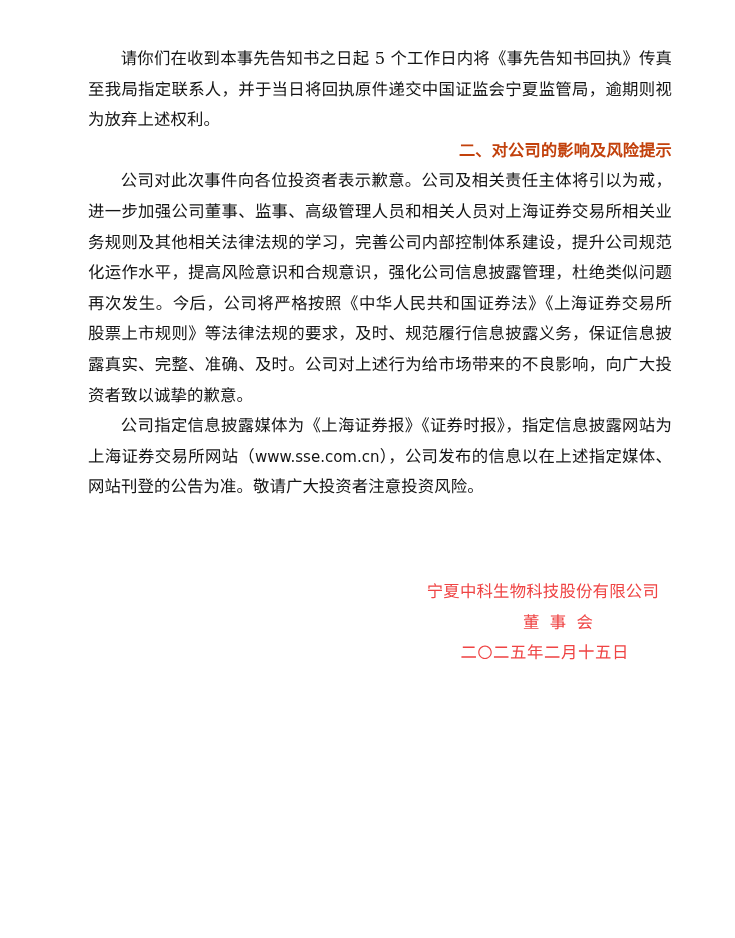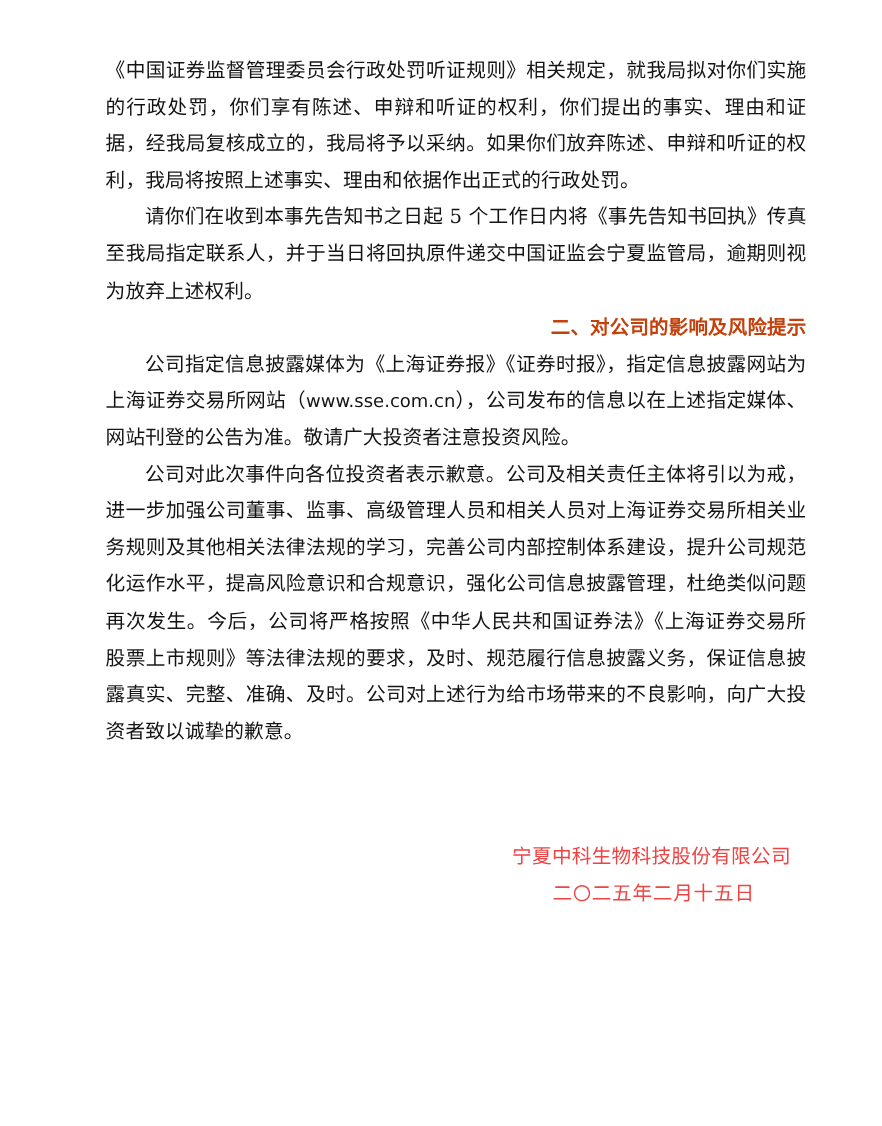--- a/index.html
+++ b/index.html
@@ -104,35 +104,35 @@
     font-family: "DejaVu Sans", "Liberation Sans", sans-serif;
     font-size: 15px;
   }
 </style>
 </head>
 <body>
 
 <div class="page">
   <div class="content">
 
-    <p class="para">《中国证券监督管理委员会行政处罚听证规则》相关规定，就我局拟对你们实施的行政处罚，你们享有陈述、申辩和听证的权利，你们提出的事实、理由和证据，经我局复核成立的，我局将予以采纳。如果你们放弃陈述、申辩和听证的权利，我局将按照上述事实、理由和依据作出正式的行政处罚。</p>
 
     <p class="para indent"><span>请你们在收到本事先告知书之日起</span><span class="numspace"> </span><span class="numspace">5</span><span class="numspace"> </span><span>个工作日内将《事先告知书回执》传真至我局指定联系人，并于当日将回执原件递交中国证监会宁夏监管局，逾期则视为放弃上述权利。</span></p>
 
     <p class="section-heading">二、对公司的影响及风险提示</p>
 
 
+    <p class="para indent">公司对此次事件向各位投资者表示歉意。公司及相关责任主体将引以为戒，进一步加强公司董事、监事、高级管理人员和相关人员对上海证券交易所相关业务规则及其他相关法律法规的学习，完善公司内部控制体系建设，提升公司规范化运作水平，提高风险意识和合规意识，强化公司信息披露管理，杜绝类似问题再次发生。今后，公司将严格按照《中华人民共和国证券法》《上海证券交易所股票上市规则》等法律法规的要求，及时、规范履行信息披露义务，保证信息披露真实、完整、准确、及时。公司对上述行为给市场带来的不良影响，向广大投资者致以诚挚的歉意。</p>
+
     <p class="para indent"><span>公司指定信息披露媒体为《上海证券报》《证券时报》，指定信息披露网站为上海证券交易所网站（</span><span class="latin">www.sse.com.cn</span><span>），公司发布的信息以在上述指定媒体、网站刊登的公告为准。敬请广大投资者注意投资风险。</span></p>
-
-    <p class="para indent">公司对此次事件向各位投资者表示歉意。公司及相关责任主体将引以为戒，进一步加强公司董事、监事、高级管理人员和相关人员对上海证券交易所相关业务规则及其他相关法律法规的学习，完善公司内部控制体系建设，提升公司规范化运作水平，提高风险意识和合规意识，强化公司信息披露管理，杜绝类似问题再次发生。今后，公司将严格按照《中华人民共和国证券法》《上海证券交易所股票上市规则》等法律法规的要求，及时、规范履行信息披露义务，保证信息披露真实、完整、准确、及时。公司对上述行为给市场带来的不良影响，向广大投资者致以诚挚的歉意。</p>
 
     <div class="spacer-lg"></div>
 
 
     <div class="spacer-sm"></div>
 
     <div class="signature">
       <div class="sig-line sig-org">宁夏中科生物科技股份有限公司</div>
+      <div class="sig-line sig-board"><span>董</span><span class="sp"></span><span>事</span><span class="sp"></span><span>会</span></div>
       <div class="sig-line sig-date"><span>二</span><span class="zero">〇</span><span>二五年二月十五日</span></div>
     </div>
 
   </div>
 </div>
 
 </body></html>

